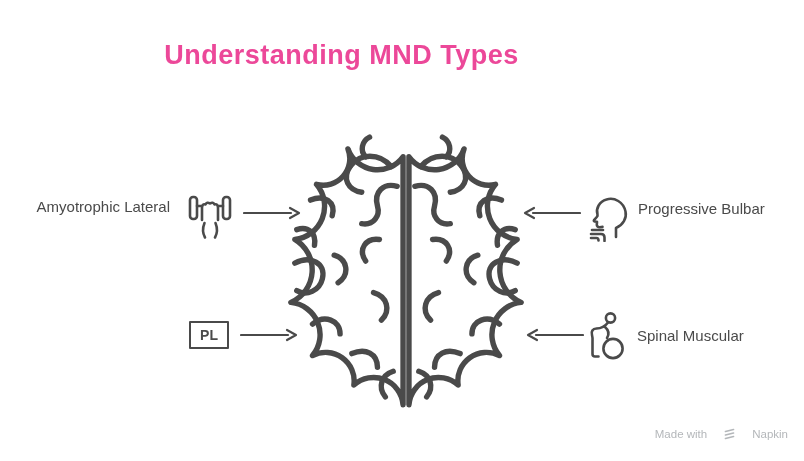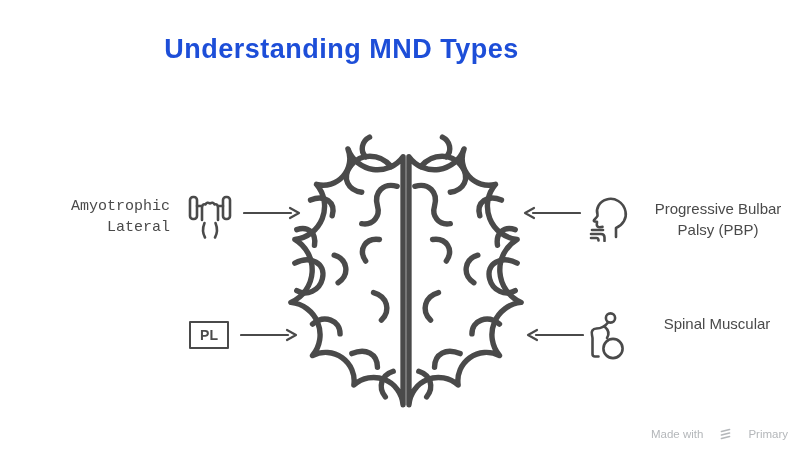--- a/index.html
+++ b/index.html
@@ -1,28 +1,28 @@
 <!DOCTYPE html>
 <html><head>
 <meta charset="utf-8">
 <style>
   html,body{margin:0;padding:0;background:#fff;}
   .canvas{
     position:relative;width:804px;height:461px;background:#ffffff;overflow:hidden;
     font-family:"Liberation Sans","DejaVu Sans",sans-serif;color:#474747;
   }
   .title{
-    position:absolute;top:34px;left:0;width:683px;text-align:center;
-    font-size:27px;font-weight:bold;letter-spacing:0.5px;color:#1d4ed8;
+    position:absolute;top:40px;left:0;width:683px;text-align:center;
+    font-size:27px;font-weight:bold;letter-spacing:0.5px;color:#ec4899;
   }
   .label{
     position:absolute;font-size:15px;line-height:21px;color:#4a4a4a;
   }
   .label.left{left:20px;width:150px;text-align:right;}
-  .label.right{left:638px;width:160px;text-align:center;}
+  .label.right{left:638px;width:160px;text-align:left;}
   .icon-box{position:absolute;}
   .pl-badge{
     position:absolute;left:189px;top:321px;width:36px;height:24px;
     border:2.5px solid #4a4a4a;border-radius:1px;display:flex;align-items:center;justify-content:center;
     font-size:14px;font-weight:bold;color:#4a4a4a;background:#fff;
   }
   .stroke{fill:none;stroke:#4a4a4a;stroke-linecap:round;stroke-linejoin:round;}
   .footer{
     position:absolute;right:16px;top:427px;display:flex;align-items:center;gap:16px;
     font-size:11.5px;color:#b4b7ba;
@@ -81,21 +81,21 @@
         <path d="M52 134 C66 138 68 154 56 162"></path>
         <path d="M30 204 C42 194 58 200 58 214"></path>
         <path d="M92 172 C106 176 110 190 100 200"></path>
         <path d="M70 234 C84 228 96 234 96 248"></path>
         <path d="M112 252 C100 256 96 268 104 278"></path>
         <path d="M14 108 C26 104 34 112 32 124"></path>
       </g>
     </g>
   </svg>
 
-  <div class="label left" style="top:196px;font-family:Liberation Mono, monospace;">
+  <div class="label left" style="top:196px;">
     <div>Amyotrophic Lateral</div>
   </div>
   <svg class="icon-box" style="left:187px;top:192px;" width="46" height="52" viewBox="0 0 46 52">
     <g class="stroke" stroke-width="2.6">
       <rect x="3" y="5" width="7" height="22" rx="3"></rect>
       <rect x="36" y="5" width="7" height="22" rx="3"></rect>
       <path d="M10 14 H15 M31 14 H36"></path>
       <path d="M15 28 V16 Q15 11.5 18.5 12.5 Q20 9.5 23 11.5 Q26 9.5 27.5 12.5 Q31 11.5 31 16 V28"></path>
       <path d="M17.5 31 C15.5 36 15.5 41 18 45.5"></path>
       <path d="M28.5 31 C30.5 36 30.5 41 28 45.5"></path>
@@ -117,21 +117,20 @@
   <svg class="icon-box" style="left:586px;top:195px;" width="44" height="47" viewBox="0 0 44 47">
     <g class="stroke" stroke-width="2.6">
       <path d="M30 42 L30 33 C37 30 41 23 39.5 16.5 C37.5 7 28.5 2 20.5 4.5 C13.5 6.5 9.5 13.5 11.5 19.5 C11.8 20.5 11.5 21.2 10.8 22 L8 25.2 C7.6 25.8 7.9 26.4 8.6 26.5 L11 26.8 C11 27.6 10.9 28.6 10.8 29.4 C10.6 31.2 12 32.4 13.8 32.2 L16.5 31.9"></path>
       <path d="M6 35 H17"></path>
       <path d="M5 39 H15 Q18.5 39 18.5 42.5 V46"></path>
       <path d="M5 43 H10.5 Q12.5 43 12.5 45.5"></path>
     </g>
   </svg>
   <div class="label right" style="top:198px;">
     <div>Progressive Bulbar</div>
-    <div>Palsy (PBP)</div>
   </div>
 
   <div class="pl-badge">
     <span>PL</span>
   </div>
   <svg class="icon-box" style="left:240px;top:328px;" width="60" height="14" viewBox="0 0 60 14">
     <g class="stroke" stroke-width="2.2">
       <path d="M1 7 H48"></path>
       <path d="M47 2 L56 7 L47 12"></path>
     </g>
@@ -144,29 +143,29 @@
     </g>
   </svg>
   <svg class="icon-box" style="left:584px;top:311px;" width="46" height="52" viewBox="0 0 46 52">
     <g class="stroke" stroke-width="2.6">
       <circle cx="26.5" cy="7" r="4.6"></circle>
       <path d="M24 11.5 C21 15.5 17 17.5 12.5 17.5 C8.5 17.5 7 20.5 8 24 C8.8 27 8.5 29 8.5 31 L8.5 43 Q8.5 45.5 11 45.5 L14.5 45.5"></path>
       <path d="M21 16 C24.5 19 25.5 23 23 27"></path>
       <circle cx="29" cy="37.5" r="9.6"></circle>
     </g>
   </svg>
-  <div class="label right" style="left:637px;top:313px;">
+  <div class="label right" style="left:637px;top:325px;">
     <div>Spinal Muscular</div>
   </div>
 
   <div class="footer">
     <span>Made with</span>
     <svg width="13" height="13" viewBox="0 0 13 13">
       <g fill="none" stroke="#b4b7ba" stroke-width="1.7" stroke-linecap="round">
         <path d="M2.5 4.5 L10.5 2.5"></path>
         <path d="M2.5 8 L10.5 6"></path>
         <path d="M2.5 11.5 L10.5 9.5"></path>
       </g>
     </svg>
-    <span>Primary</span>
+    <span>Napkin</span>
   </div>
 
 </div>
 
 </body></html>

